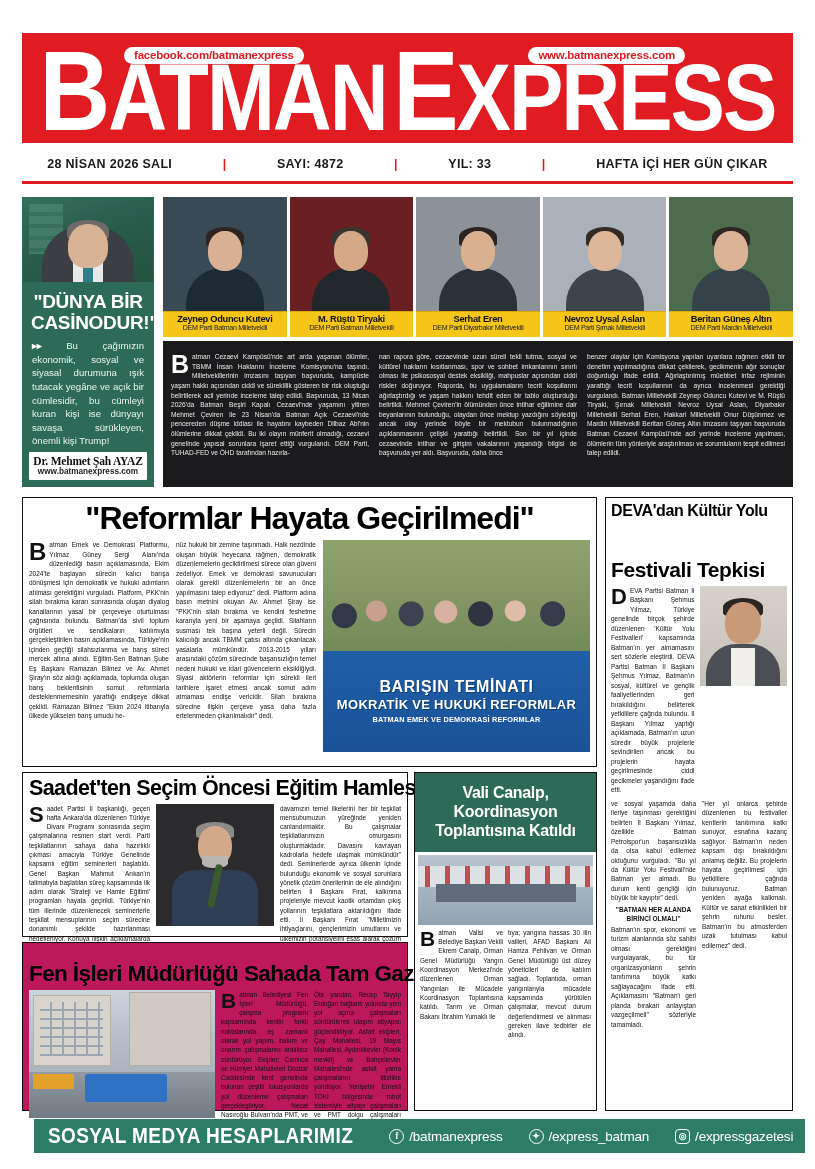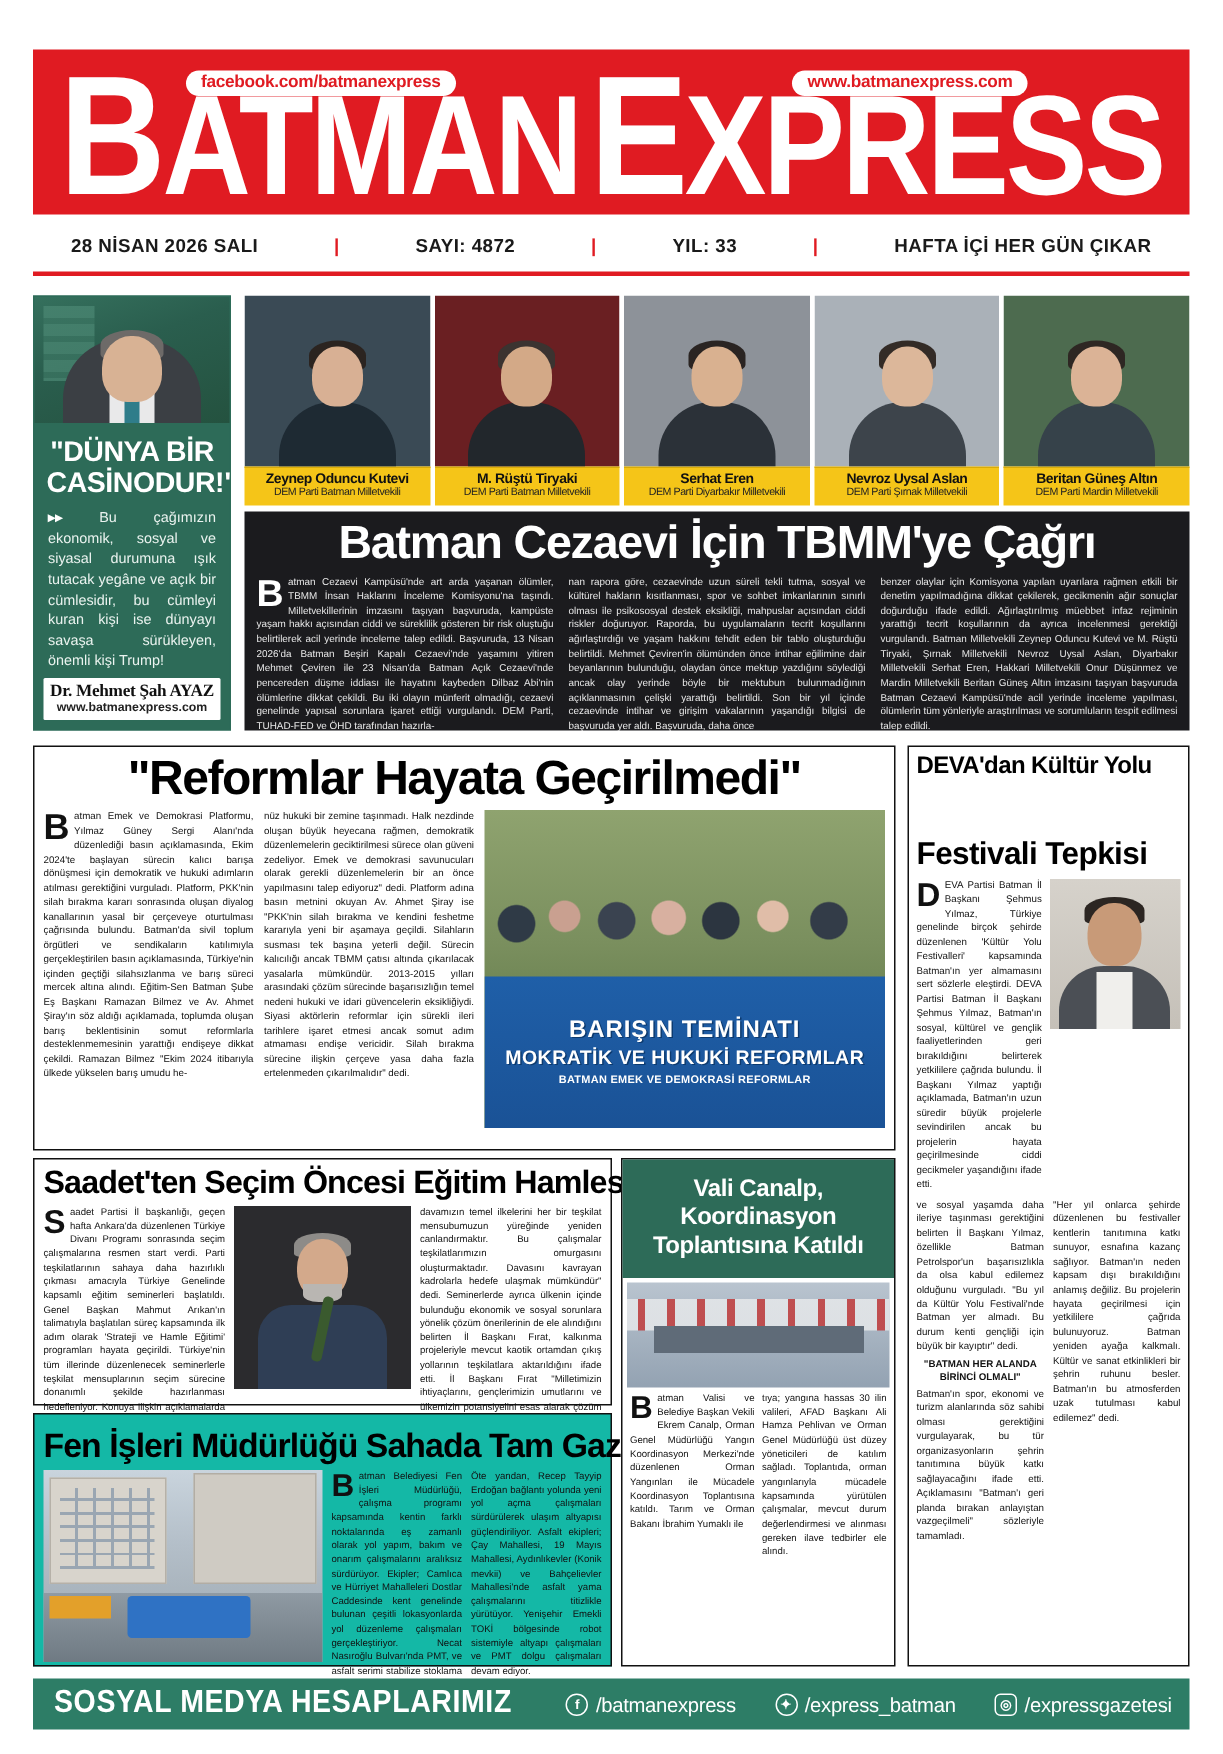--- a/index.html
+++ b/index.html
@@ -286,21 +286,21 @@
   }
   .vali-body { display:flex; gap:5px; padding:0 5px 4px; }
   .vcol { flex:1; font-size:6.4px; line-height:1.46; text-align:justify; color:#111; }
   .vcol.first::first-letter {
     float:left; font-size:21px; line-height:0.82; font-weight:bold; padding:2px 3px 0 0;
   }
 
   
   .fen {
     position:absolute; left:22px; top:942px; width:386px; height:169px;
-    border:1px solid #111; background:#14b8a6; padding:9px 6px 5px;
+    border:1px solid #111; background:#be185d; padding:19px 6px 5px;
   }
   .fen-title {
     font-size:22.5px; font-weight:bold; color:#000; text-align:center;
     letter-spacing:-0.6px; line-height:1.05; white-space:nowrap;
   }
   .fen-body { display:flex; gap:6px; margin-top:4px; }
   .fen-photo {
     width:186px; height:128px; position:relative; overflow:hidden;
     background:linear-gradient(180deg,#c9d4dd 0%, #b4bfc9 38%, #9aa5ad 100%);
   }
@@ -319,21 +319,21 @@
     background:#2f72c4; border-radius:3px; }
   .fen-photo .sign { position:absolute; left:2%; bottom:22%; width:22%; height:12%;
     background:#e3a02a; }
   .fcol { flex:1; font-size:6.4px; line-height:1.45; text-align:justify; color:#111; }
   .fcol.first::first-letter {
     float:left; font-size:21px; line-height:0.82; font-weight:bold; padding:2px 3px 0 0;
   }
 
   
   .footer {
-    position:absolute; left:22px; top:1119px; width:771px; height:34px;
+    position:absolute; left:34px; top:1119px; width:771px; height:34px;
     background:#2d7d66; display:flex; align-items:center; padding:0 14px;
   }
   .footer-title {
     color:#ffffff; font-weight:bold; font-size:19px; letter-spacing:0.4px;
     transform:scaleY(1.12); white-space:nowrap;
   }
   .socials { display:flex; align-items:center; gap:26px; margin-left:36px; }
   .social { display:flex; align-items:center; gap:5px; }
   .sicon {
     width:15px; height:15px; border:1.4px solid #fff; border-radius:50%;
@@ -448,21 +448,20 @@
           <div class="ph-head" style="background:#dbb396"></div>
         </div>
         <div class="mp-caption">
           <div class="mp-name">Beritan Güneş Altın</div>
           <div class="mp-role">DEM Parti Mardin Milletvekili</div>
         </div>
       </div>
     </div>
 
   <div class="lead">
-    <div class="lead-title">Batman Cezaevi İçin TBMM'ye Çağrı</div>
     <div class="lead-cols">
       <div class="lead-col first">Batman Cezaevi Kampüsü'nde art arda yaşanan ölümler, TBMM İnsan Haklarını İnceleme Komisyonu'na taşındı. Milletvekillerinin imzasını taşıyan başvuruda, kampüste yaşam hakkı açısından ciddi ve süreklilik gösteren bir risk oluştuğu belirtilerek acil yerinde inceleme talep edildi. Başvuruda, 13 Nisan 2026'da Batman Beşiri Kapalı Cezaevi'nde yaşamını yitiren Mehmet Çeviren ile 23 Nisan'da Batman Açık Cezaevi'nde pencereden düşme iddiası ile hayatını kaybeden Dilbaz Abi'nin ölümlerine dikkat çekildi. Bu iki olayın münferit olmadığı, cezaevi genelinde yapısal sorunlara işaret ettiği vurgulandı. DEM Parti, TUHAD-FED ve ÖHD tarafından hazırla-</div>
       <div class="lead-col">nan rapora göre, cezaevinde uzun süreli tekli tutma, sosyal ve kültürel hakların kısıtlanması, spor ve sohbet imkanlarının sınırlı olması ile psikososyal destek eksikliği, mahpuslar açısından ciddi riskler doğuruyor. Raporda, bu uygulamaların tecrit koşullarını ağırlaştırdığı ve yaşam hakkını tehdit eden bir tablo oluşturduğu belirtildi. Mehmet Çeviren'in ölümünden önce intihar eğilimine dair beyanlarının bulunduğu, olaydan önce mektup yazdığını söylediği ancak olay yerinde böyle bir mektubun bulunmadığının açıklanmasının çelişki yarattığı belirtildi. Son bir yıl içinde cezaevinde intihar ve girişim vakalarının yaşandığı bilgisi de başvuruda yer aldı. Başvuruda, daha önce</div>
       <div class="lead-col">benzer olaylar için Komisyona yapılan uyarılara rağmen etkili bir denetim yapılmadığına dikkat çekilerek, gecikmenin ağır sonuçlar doğurduğu ifade edildi. Ağırlaştırılmış müebbet infaz rejiminin yarattığı tecrit koşullarının da ayrıca incelenmesi gerektiği vurgulandı. Batman Milletvekili Zeynep Oduncu Kutevi ve M. Rüştü Tiryaki, Şırnak Milletvekili Nevroz Uysal Aslan, Diyarbakır Milletvekili Serhat Eren, Hakkari Milletvekili Onur Düşünmez ve Mardin Milletvekili Beritan Güneş Altın imzasını taşıyan başvuruda Batman Cezaevi Kampüsü'nde acil yerinde inceleme yapılması, ölümlerin tüm yönleriyle araştırılması ve sorumluların tespit edilmesi talep edildi.</div>
     </div>
   </div>
 
   <div class="reform">
     <div class="reform-title">"Reformlar Hayata Geçirilmedi"</div>
     <div class="reform-body">

